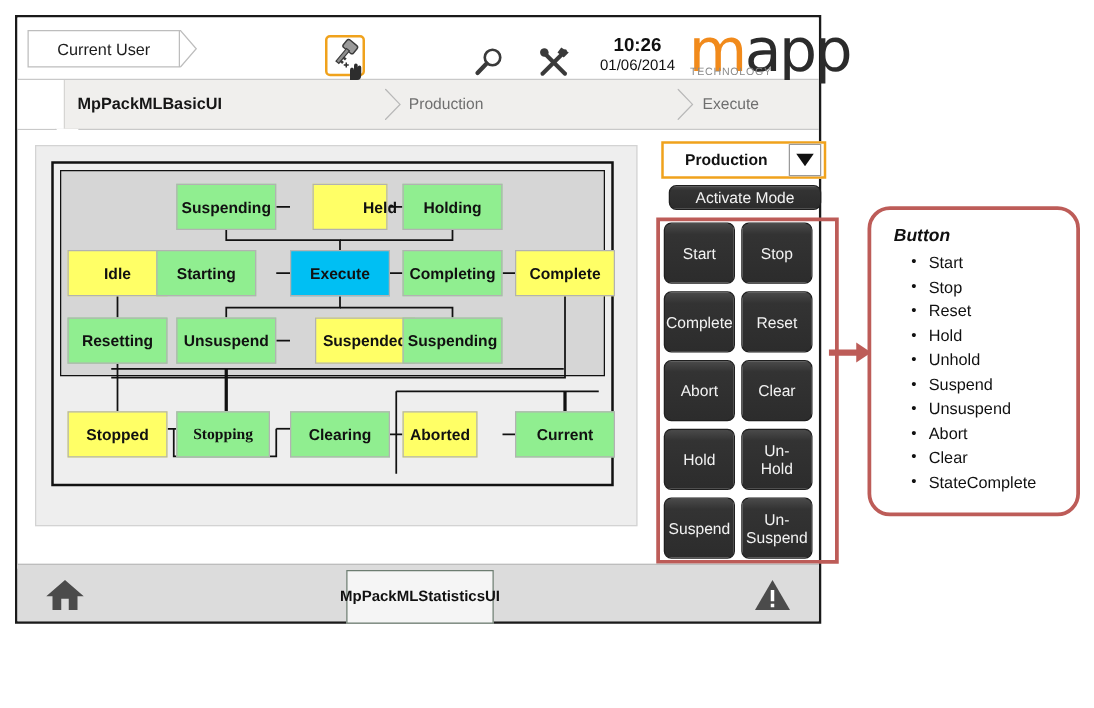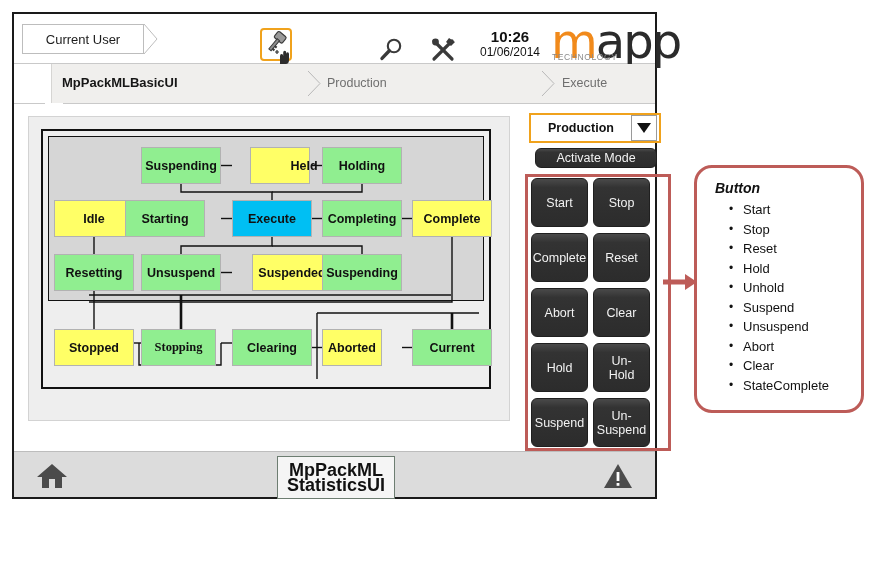--- a/index.html
+++ b/index.html
@@ -238,23 +238,23 @@
     box-sizing: border-box;
   }
   #home-icon { position: absolute; left: 22px; top: 10px; width: 32px; height: 28px; }
   #warn-icon { position: absolute; right: 22px; top: 10px; width: 30px; height: 28px; }
   #stats-btn {
     position: absolute; left: 263px; top: 4px;
     width: 118px; height: 43px;
     background: #f5f5f5;
     border: 1px solid #6d7d71;
     box-sizing: border-box;
-    display: flex; flex-direction: column;
+    display: flex; flex-direction: row;
     align-items: center; justify-content: center;
-    font-size: 18px; font-weight: bold; color: #111;
+    font-size: 12px; font-weight: bold; color: #111;
     line-height: 15px;
   }
 
   
   #callout {
     position: absolute; left: 694px; top: 165px;
     width: 170px; height: 248px;
     background: #ffffff;
     border: 3px solid #bd5c58;
     border-radius: 18px;

